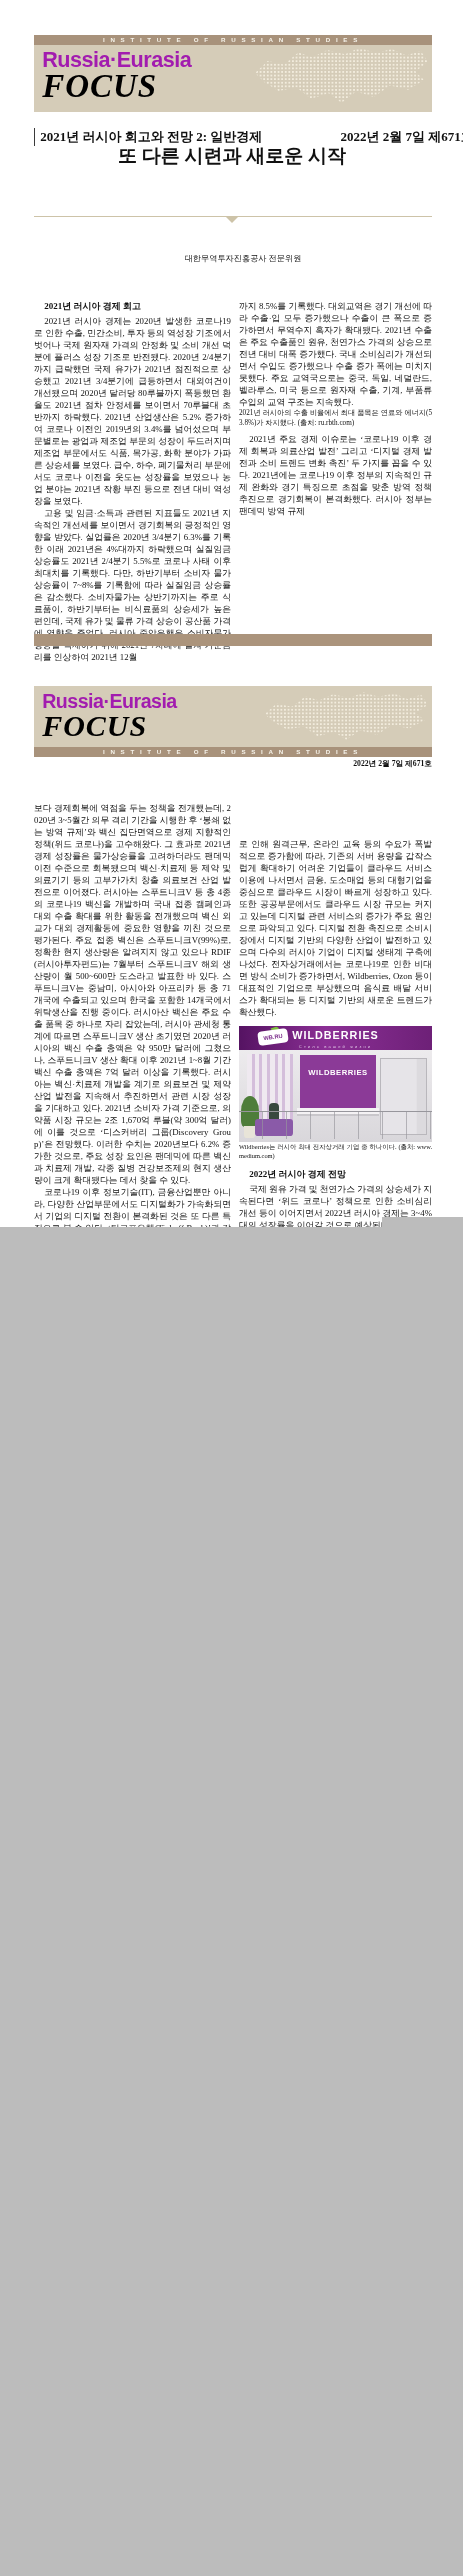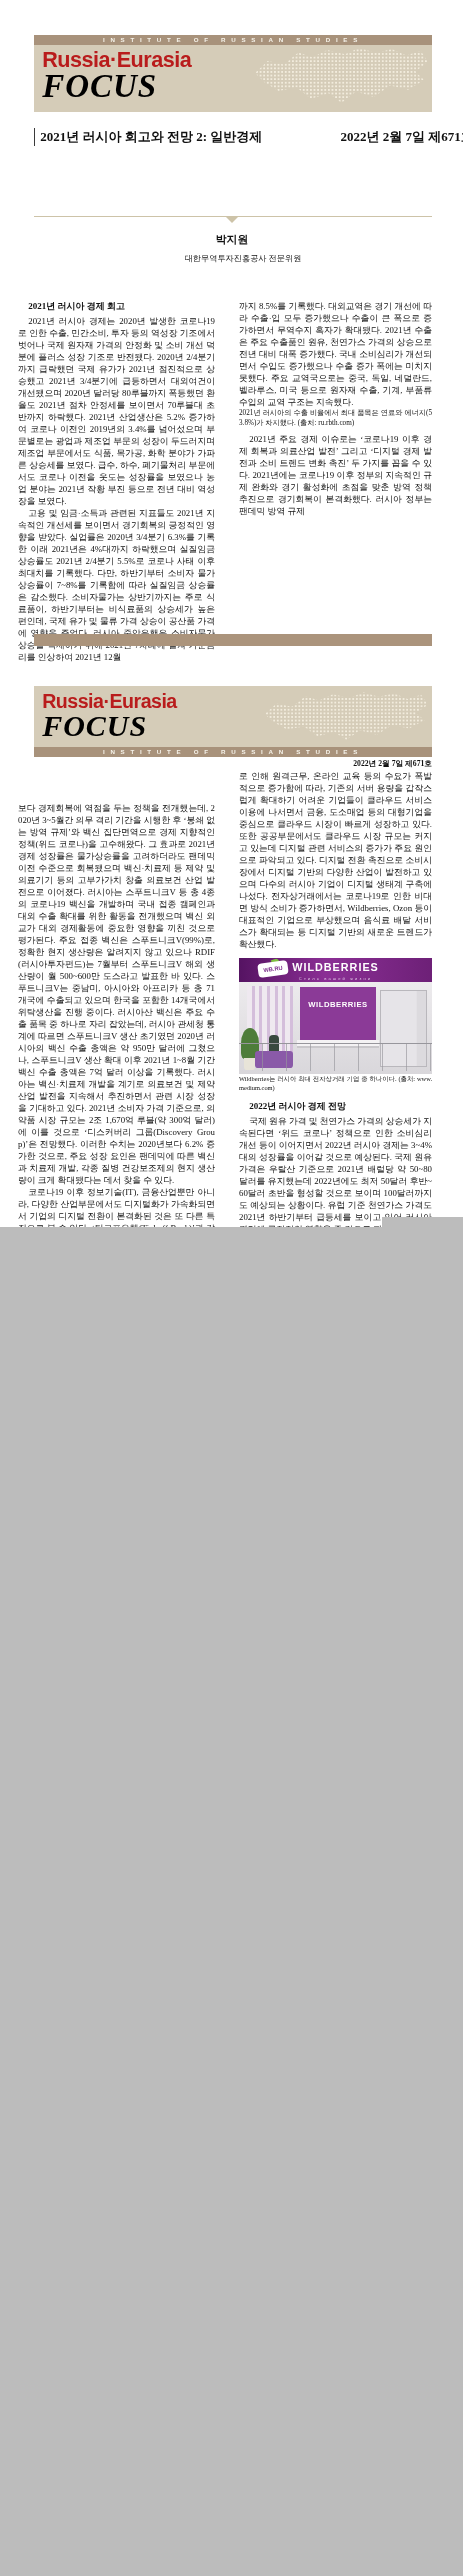--- a/index.html
+++ b/index.html
@@ -9,21 +9,21 @@
 
   
   .band{position:absolute;left:34px;width:398px;}
   .banner{background:#d5ccb8;overflow:hidden;}
   .inst-bar{position:absolute;left:0;right:0;height:10.3px;background:#a8927b;
             font-family:"Liberation Sans","DejaVu Sans",sans-serif;font-weight:bold;
             color:#f6f3ea;font-size:6.2px;letter-spacing:5.7px;text-align:center;line-height:10.3px;
             white-space:nowrap;overflow:hidden;}
   .logo-block{position:absolute;}
   .logo-top{font-family:"Liberation Sans","DejaVu Sans",sans-serif;font-weight:bold;
-            color:#b91c1c;letter-spacing:-0.5px;line-height:1.0;}
+            color:#a21caf;letter-spacing:-0.5px;line-height:1.0;}
   .logo-main{font-family:"Liberation Serif","DejaVu Serif",serif;font-weight:bold;
              color:#000000;line-height:0.92;letter-spacing:1px;font-style:italic;}
   .dot-map{position:absolute;background-image:radial-gradient(#f2ecdd 1.1px,rgba(0,0,0,0) 1.3px);
            background-size:3.6px 3.6px;
            clip-path:polygon(4% 46%,11% 26%,20% 32%,28% 12%,36% 20%,44% 8%,54% 15%,62% 4%,71% 13%,
                              80% 6%,88% 17%,96% 9%,100% 28%,93% 44%,98% 58%,89% 74%,79% 67%,
                              70% 86%,60% 77%,52% 96%,45% 80%,35% 89%,27% 70%,17% 76%,9% 61%);}
 
   
   .info-bar{position:absolute;left:34px;top:128px;width:446px;height:18px;background:#fff;
@@ -39,21 +39,21 @@
   .divider{position:absolute;left:34px;top:216px;width:398px;height:1px;background:#cdc3a8;}
   .divider-tri{position:absolute;left:226px;top:217px;width:0;height:0;
                border-left:6.7px solid transparent;border-right:6.7px solid transparent;
                border-top:6.7px solid #cdc3a8;}
   .author{position:absolute;left:0;top:233px;width:464px;text-align:center;
           font-weight:bold;font-size:10.8px;}
   .affil{position:absolute;left:11px;top:253px;width:464px;text-align:center;font-size:8.2px;}
 
   
   .col{position:absolute;font-size:8.8px;line-height:12px;text-align:justify;word-break:break-all;}
-  .col-left{left:18px;width:197px;}
+  .col-left{left:34px;width:197px;}
   .col-right{left:239px;width:193px;}
   .col p{margin:0;}
   .col p.indent{text-indent:10.3px;}
   .sec-head{font-weight:bold;font-size:9px;padding-left:10.3px;margin:0 0 2.6px 0;text-align:left;}
   .sec-head2{font-weight:bold;font-size:9px;padding-left:10.3px;margin:7.2px 0 2.6px 0;text-align:left;}
   .caption{font-size:7.2px;line-height:10px;margin:2.1px 0 0 0;text-align:justify;}
   .caption-sm{font-size:6.4px;line-height:9.3px;margin:2.1px 0 0 0;text-align:justify;}
   .p-after-img{margin-top:4.6px !important;}
 
   
@@ -141,40 +141,40 @@
     </div>
     <div class="dot-map" style="right:4.1px;top:10.3px;width:180px;height:60px;"></div>
   </div>
 
   <div class="info-bar">
     <span>2021년 러시아 회고와 전망 2: 일반경제</span>
     <span>2022년 2월 7일 제671호</span>
   </div>
 
   <div class="title">
+    <div>또 다른 시련과 새로운 시작</div>
   </div>
 
   <div class="divider"></div>
   <div class="divider-tri"></div>
 
-  <div class="author">박지원</div>
   <div class="affil">대한무역투자진흥공사 전문위원</div>
 
   <div class="col col-left" style="top:300px;">
     <h3 class="sec-head">2021년 러시아 경제 회고</h3>
     <p class="indent">2021년 러시아 경제는 2020년 발생한 코로나19로 인한 수출, 민간소비, 투자 등의 역성장 기조에서 벗어나 국제 원자재 가격의 안정화 및 소비 개선 덕분에 플러스 성장 기조로 반전됐다. 2020년 2/4분기까지 급락했던 국제 유가가 2021년 점진적으로 상승했고 2021년 3/4분기에 급등하면서 대외여건이 개선됐으며 2020년 달러당 80루블까지 폭등했던 환율도 2021년 점차 안정세를 보이면서 70루블대 초반까지 하락했다. 2021년 산업생산은 5.2% 증가하여 코로나 이전인 2019년의 3.4%를 넘어섰으며 부문별로는 광업과 제조업 부문의 성장이 두드러지며 제조업 부문에서도 식품, 목가공, 화학 분야가 가파른 상승세를 보였다. 급수, 하수, 폐기물처리 부문에서도 코로나 이전을 웃도는 성장률을 보였으나 농업 분야는 2021년 작황 부진 등으로 전년 대비 역성장을 보였다.</p>
     <p class="indent">고용 및 임금·소득과 관련된 지표들도 2021년 지속적인 개선세를 보이면서 경기회복의 긍정적인 영향을 받았다. 실업률은 2020년 3/4분기 6.3%를 기록한 이래 2021년은 4%대까지 하락했으며 실질임금 상승률도 2021년 2/4분기 5.5%로 코로나 사태 이후 최대치를 기록했다. 다만, 하반기부터 소비자 물가상승률이 7~8%를 기록함에 따라 실질임금 상승률은 감소했다. 소비자물가는 상반기까지는 주로 식료품이, 하반기부터는 비식료품의 상승세가 높은 편인데, 국제 유가 및 물류 가격 상승이 공산품 가격에 영향을 주었다. 러시아 중앙은행은 소비자물가 상승을 억제하기 위해 2021년 7차례에 걸쳐 기준금리를 인상하여 2021년 12월</p>
   </div>
 
   <div class="col col-right" style="top:300px;">
     <p>까지 8.5%를 기록했다. 대외교역은 경기 개선에 따라 수출·입 모두 증가했으나 수출이 큰 폭으로 증가하면서 무역수지 흑자가 확대됐다. 2021년 수출은 주요 수출품인 원유, 천연가스 가격의 상승으로 전년 대비 대폭 증가했다. 국내 소비심리가 개선되면서 수입도 증가했으나 수출 증가 폭에는 미치지 못했다. 주요 교역국으로는 중국, 독일, 네덜란드, 벨라루스, 미국 등으로 원자재 수출, 기계, 부품류 수입의 교역 구조는 지속했다.</p>
 
     <p class="caption">2021년 러시아의 수출 비율에서 최대 품목은 연료와 에너지(53.8%)가 차지했다. (출처: ru.rbth.com)</p>
 
-    <p class="indent p-after-img">2021년 주요 경제 이슈로는 ‘코로나19 이후 경제 회복과 의료산업 발전’ 그리고 ‘디지털 경제 발전과 소비 트렌드 변화 촉진’ 두 가지를 꼽을 수 있다. 2021년에는 코로나19 이후 정부의 지속적인 규제 완화와 경기 활성화에 초점을 맞춘 방역 정책 추진으로 경기회복이 본격화했다. 러시아 정부는 팬데믹 방역 규제</p>
+    <p class="indent p-after-img">2021년 주요 경제 이슈로는 ‘코로나19 이후 경제 회복과 의료산업 발전’ 그리고 ‘디지털 경제 발전과 소비 트렌드 변화 촉진’ 두 가지를 꼽을 수 있다. 2021년에는 코로나19 이후 정부의 지속적인 규제 완화와 경기 특징으로 초점을 맞춘 방역 정책 추진으로 경기회복이 본격화했다. 러시아 정부는 팬데믹 방역 규제</p>
   </div>
 
   <div class="p1-footbar"></div>
 
   <div class="band banner" style="top:686px;height:71px;">
     <div class="logo-block" style="left:8.2px;top:6.2px;">
       <div class="logo-top" style="font-size:19.6px;">Russia·Eurasia</div>
       <div class="logo-main" style="font-size:30px;">FOCUS</div>
     </div>
     <div class="dot-map" style="right:4.1px;top:4.1px;width:170px;height:52px;"></div>
@@ -183,21 +183,21 @@
     </div>
   </div>
 
   <div class="date-line">2022년 2월 7일 제671호</div>
 
   <div class="col col-left" style="top:802px;">
     <p>보다 경제회복에 역점을 두는 정책을 전개했는데, 2020년 3~5월간 의무 격리 기간을 시행한 후 ‘봉쇄 없는 방역 규제’와 백신 집단면역으로 경제 지향적인 정책(위드 코로나)을 고수해왔다. 그 효과로 2021년 경제 성장률은 물가상승률을 고려하더라도 팬데믹 이전 수준으로 회복됐으며 백신·치료제 등 제약 및 의료기기 등의 고부가가치 창출 의료보건 산업 발전으로 이어졌다. 러시아는 스푸트니크V 등 총 4종의 코로나19 백신을 개발하며 국내 접종 캠페인과 대외 수출 확대를 위한 활동을 전개했으며 백신 외교가 대외 경제활동에 중요한 영향을 끼친 것으로 평가된다. 주요 접종 백신은 스푸트니크V(99%)로, 정확한 현지 생산량은 알려지지 않고 있으나 RDIF(러시아투자펀드)는 7월부터 스푸트니크V 해외 생산량이 월 500~600만 도스라고 발표한 바 있다. 스푸트니크V는 중남미, 아시아와 아프리카 등 총 71개국에 수출되고 있으며 한국을 포함한 14개국에서 위탁생산을 진행 중이다. 러시아산 백신은 주요 수출 품목 중 하나로 자리 잡았는데, 러시아 관세청 통계에 따르면 스푸트니크V 생산 초기였던 2020년 러시아의 백신 수출 총액은 약 950만 달러에 그쳤으나, 스푸트니크V 생산 확대 이후 2021년 1~8월 기간 백신 수출 총액은 7억 달러 이상을 기록했다. 러시아는 백신·치료제 개발을 계기로 의료보건 및 제약 산업 발전을 지속해서 추진하면서 관련 시장 성장을 기대하고 있다. 2021년 소비자 가격 기준으로, 의약품 시장 규모는 2조 1,670억 루블(약 300억 달러)에 이를 것으로 ‘디스커버리 그룹(Discovery Group)’은 전망했다. 이러한 수치는 2020년보다 6.2% 증가한 것으로, 주요 성장 요인은 팬데믹에 따른 백신과 치료제 개발, 각종 질병 건강보조제의 현지 생산량이 크게 확대됐다는 데서 찾을 수 있다.</p>
     <p class="indent">코로나19 이후 정보기술(IT), 금융산업뿐만 아니라, 다양한 산업부문에서도 디지털화가 가속화되면서 기업의 디지털 전환이 본격화된 것은 또 다른 특징으로 볼 수 있다. ‘틴코프은행(Tinkoff Bank)’과 같이 오프라인 지점 없이 온라인으로만 비즈니스를 하는 온라인은행이 성장하면서 일반 은행들도 디지털·온라인 부문의 서비스를 강화하고 있으며 정부는 도로교통, 물류 등의 인프라 구축에 디지털 기술을 접목하여 산업부문의 효율성을 높이기 위해 노력하고 있다. 산업계에서는 빅데이터, 로보틱 프로세스 자</p>
   </div>
 
-  <div class="col col-right" style="top:770px;">
+  <div class="col col-right" style="top:838px;">
     <p>로 인해 원격근무, 온라인 교육 등의 수요가 폭발적으로 증가함에 따라, 기존의 서버 용량을 갑작스럽게 확대하기 어려운 기업들이 클라우드 서비스 이용에 나서면서 금융, 도소매업 등의 대형기업을 중심으로 클라우드 시장이 빠르게 성장하고 있다. 또한 공공부문에서도 클라우드 시장 규모는 커지고 있는데 디지털 관련 서비스의 증가가 주요 원인으로 파악되고 있다. 디지털 전환 촉진으로 소비시장에서 디지털 기반의 다양한 산업이 발전하고 있으며 다수의 러시아 기업이 디지털 생태계 구축에 나섰다. 전자상거래에서는 코로나19로 인한 비대면 방식 소비가 증가하면서, Wildberries, Ozon 등이 대표적인 기업으로 부상했으며 음식료 배달 서비스가 확대되는 등 디지털 기반의 새로운 트렌드가 확산했다.</p>
 
     <div class="fig wbfig">
       <div class="wb-curtain"></div>
       <div class="wb-glass"></div>
       <div class="wb-wall">
         <span>WILDBERRIES</span>
       </div>
       <div class="wb-counter"></div>
       <div class="wb-plant"></div>

